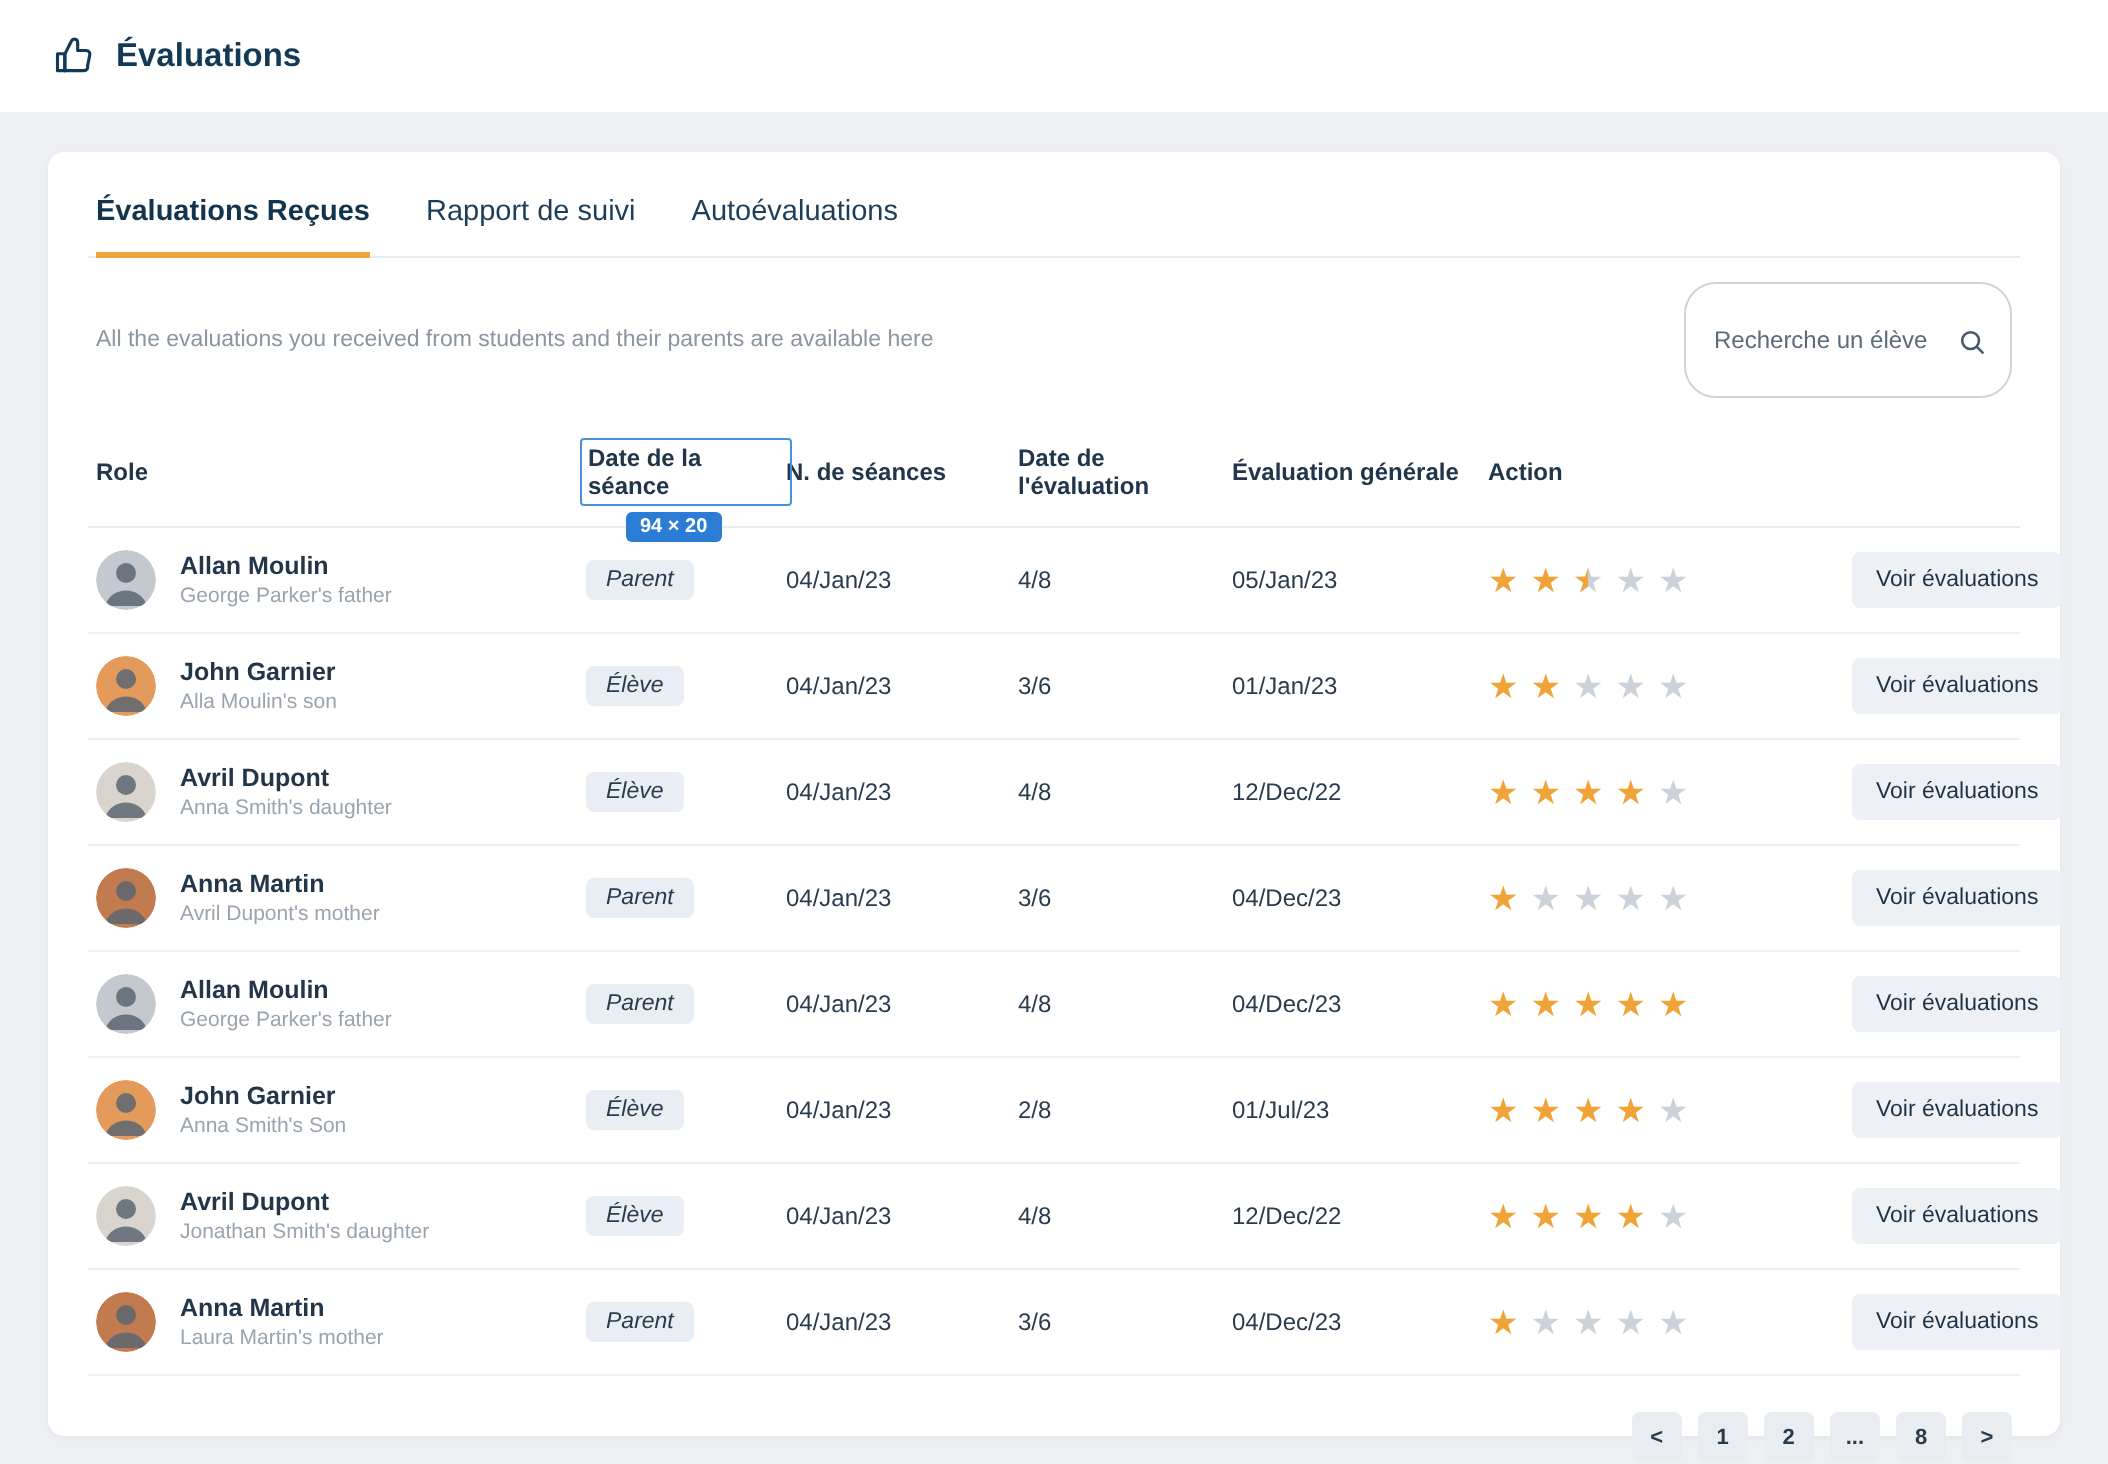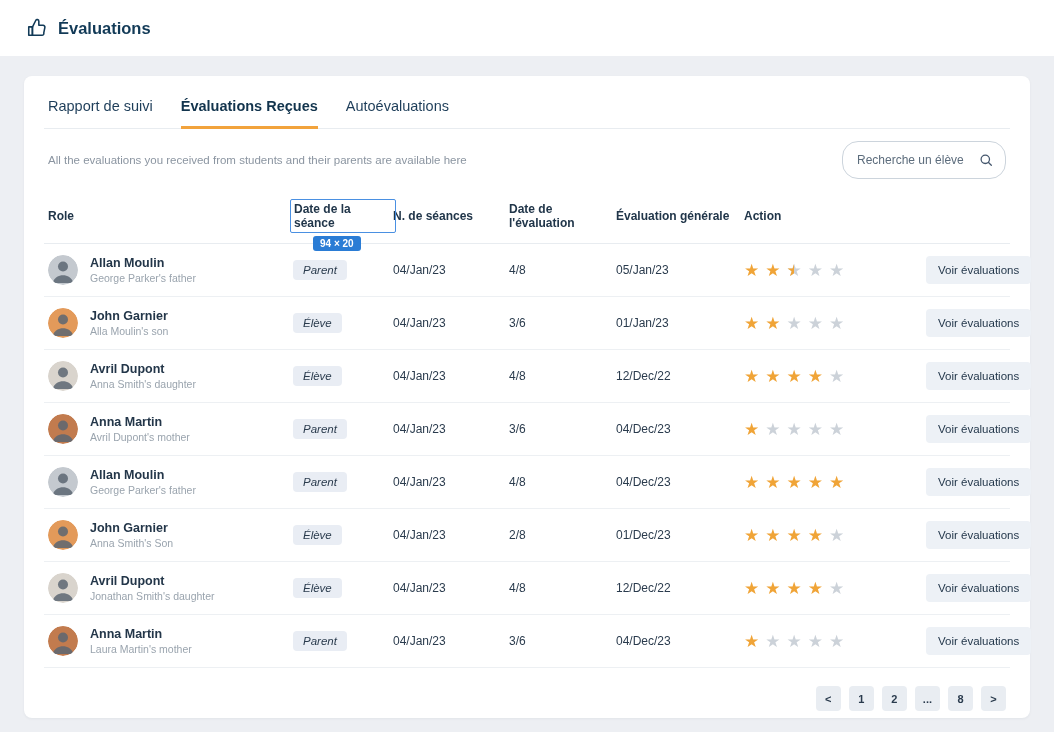--- a/index.html
+++ b/index.html
@@ -51,23 +51,23 @@
   .tab.active { font-weight:700; color:#12344d; border-bottom-color:#f2a33c; }
 
   
   .info-row {
     display:flex; align-items:center; justify-content:space-between;
     padding:12px 4px 13px;
     gap:32px;
   }
   .subtitle { font-size:11.5px; color:#8b95a1; }
   .search-box {
-    display:flex; align-items:center; gap:8px;
+    display:flex; align-items:flex-end; gap:8px;
     border:1px solid #ccd4dc; border-radius:16px;
-    padding:10px 12px; background:#fff;
+    padding:20px 12px; background:#fff;
   }
   .search-box input {
     border:none; outline:none; width:116px;
     font-size:12px; font-family:inherit; color:#44566c;
   }
   .search-box input::placeholder { color:#5c6c7c; }
 
   
   .grid {
     display:grid;
@@ -149,22 +149,22 @@
         <path d="M3 10.8h4V20H3z"></path>
       </svg>
     </span>
     <span class="title">Évaluations</span>
   </div>
 </header>
 
 <main class="card">
 
   <nav class="tabs">
+    <div class="tab active">Évaluations Reçues</div>
     <div class="tab">Rapport de suivi</div>
-    <div class="tab active">Évaluations Reçues</div>
     <div class="tab">Autoévaluations</div>
   </nav>
 
   <div class="info-row">
     <span class="subtitle">All the evaluations you received from students and their parents are available here</span>
     <div class="search-box">
       <input type="text" placeholder="Recherche un élève" style="">
       <span style="display:flex">
         <svg width="14" height="14" viewBox="0 0 20 20" fill="none" stroke="#44566c" stroke-width="1.8" stroke-linecap="round">
           <circle cx="9" cy="9" r="6"></circle>
@@ -302,21 +302,21 @@
             </svg>
           </span>
           <span class="nm">
             <span class="name">John Garnier</span>
             <span class="sub">Anna Smith's Son</span>
           </span>
         </div>
         <div><span class="pill">Élève</span></div>
         <div>04/Jan/23</div>
         <div>2/8</div>
-        <div>01/Dec/23</div>
+        <div>01/Jul/23</div>
         <div class="stars"><span class="star full">★</span><span class="star full">★</span><span class="star full">★</span><span class="star full">★</span><span class="star">★</span></div>
         <div><button class="action-btn">Voir évaluations</button></div>
       </div>
       <div class="grid trow">
         <div class="name-cell">
           <span class="avatar">
             <svg width="30" height="30" viewBox="0 0 30 30">
               <circle cx="15" cy="15" r="15" fill="#d9d4cd"></circle>
               <circle cx="15" cy="11.5" r="5" fill="#5c6672" opacity="0.85"></circle>
               <path d="M4.5 28c1.6-5.5 6.2-7.8 10.5-7.8s8.9 2.3 10.5 7.8z" fill="#5c6672" opacity="0.85"></path>

